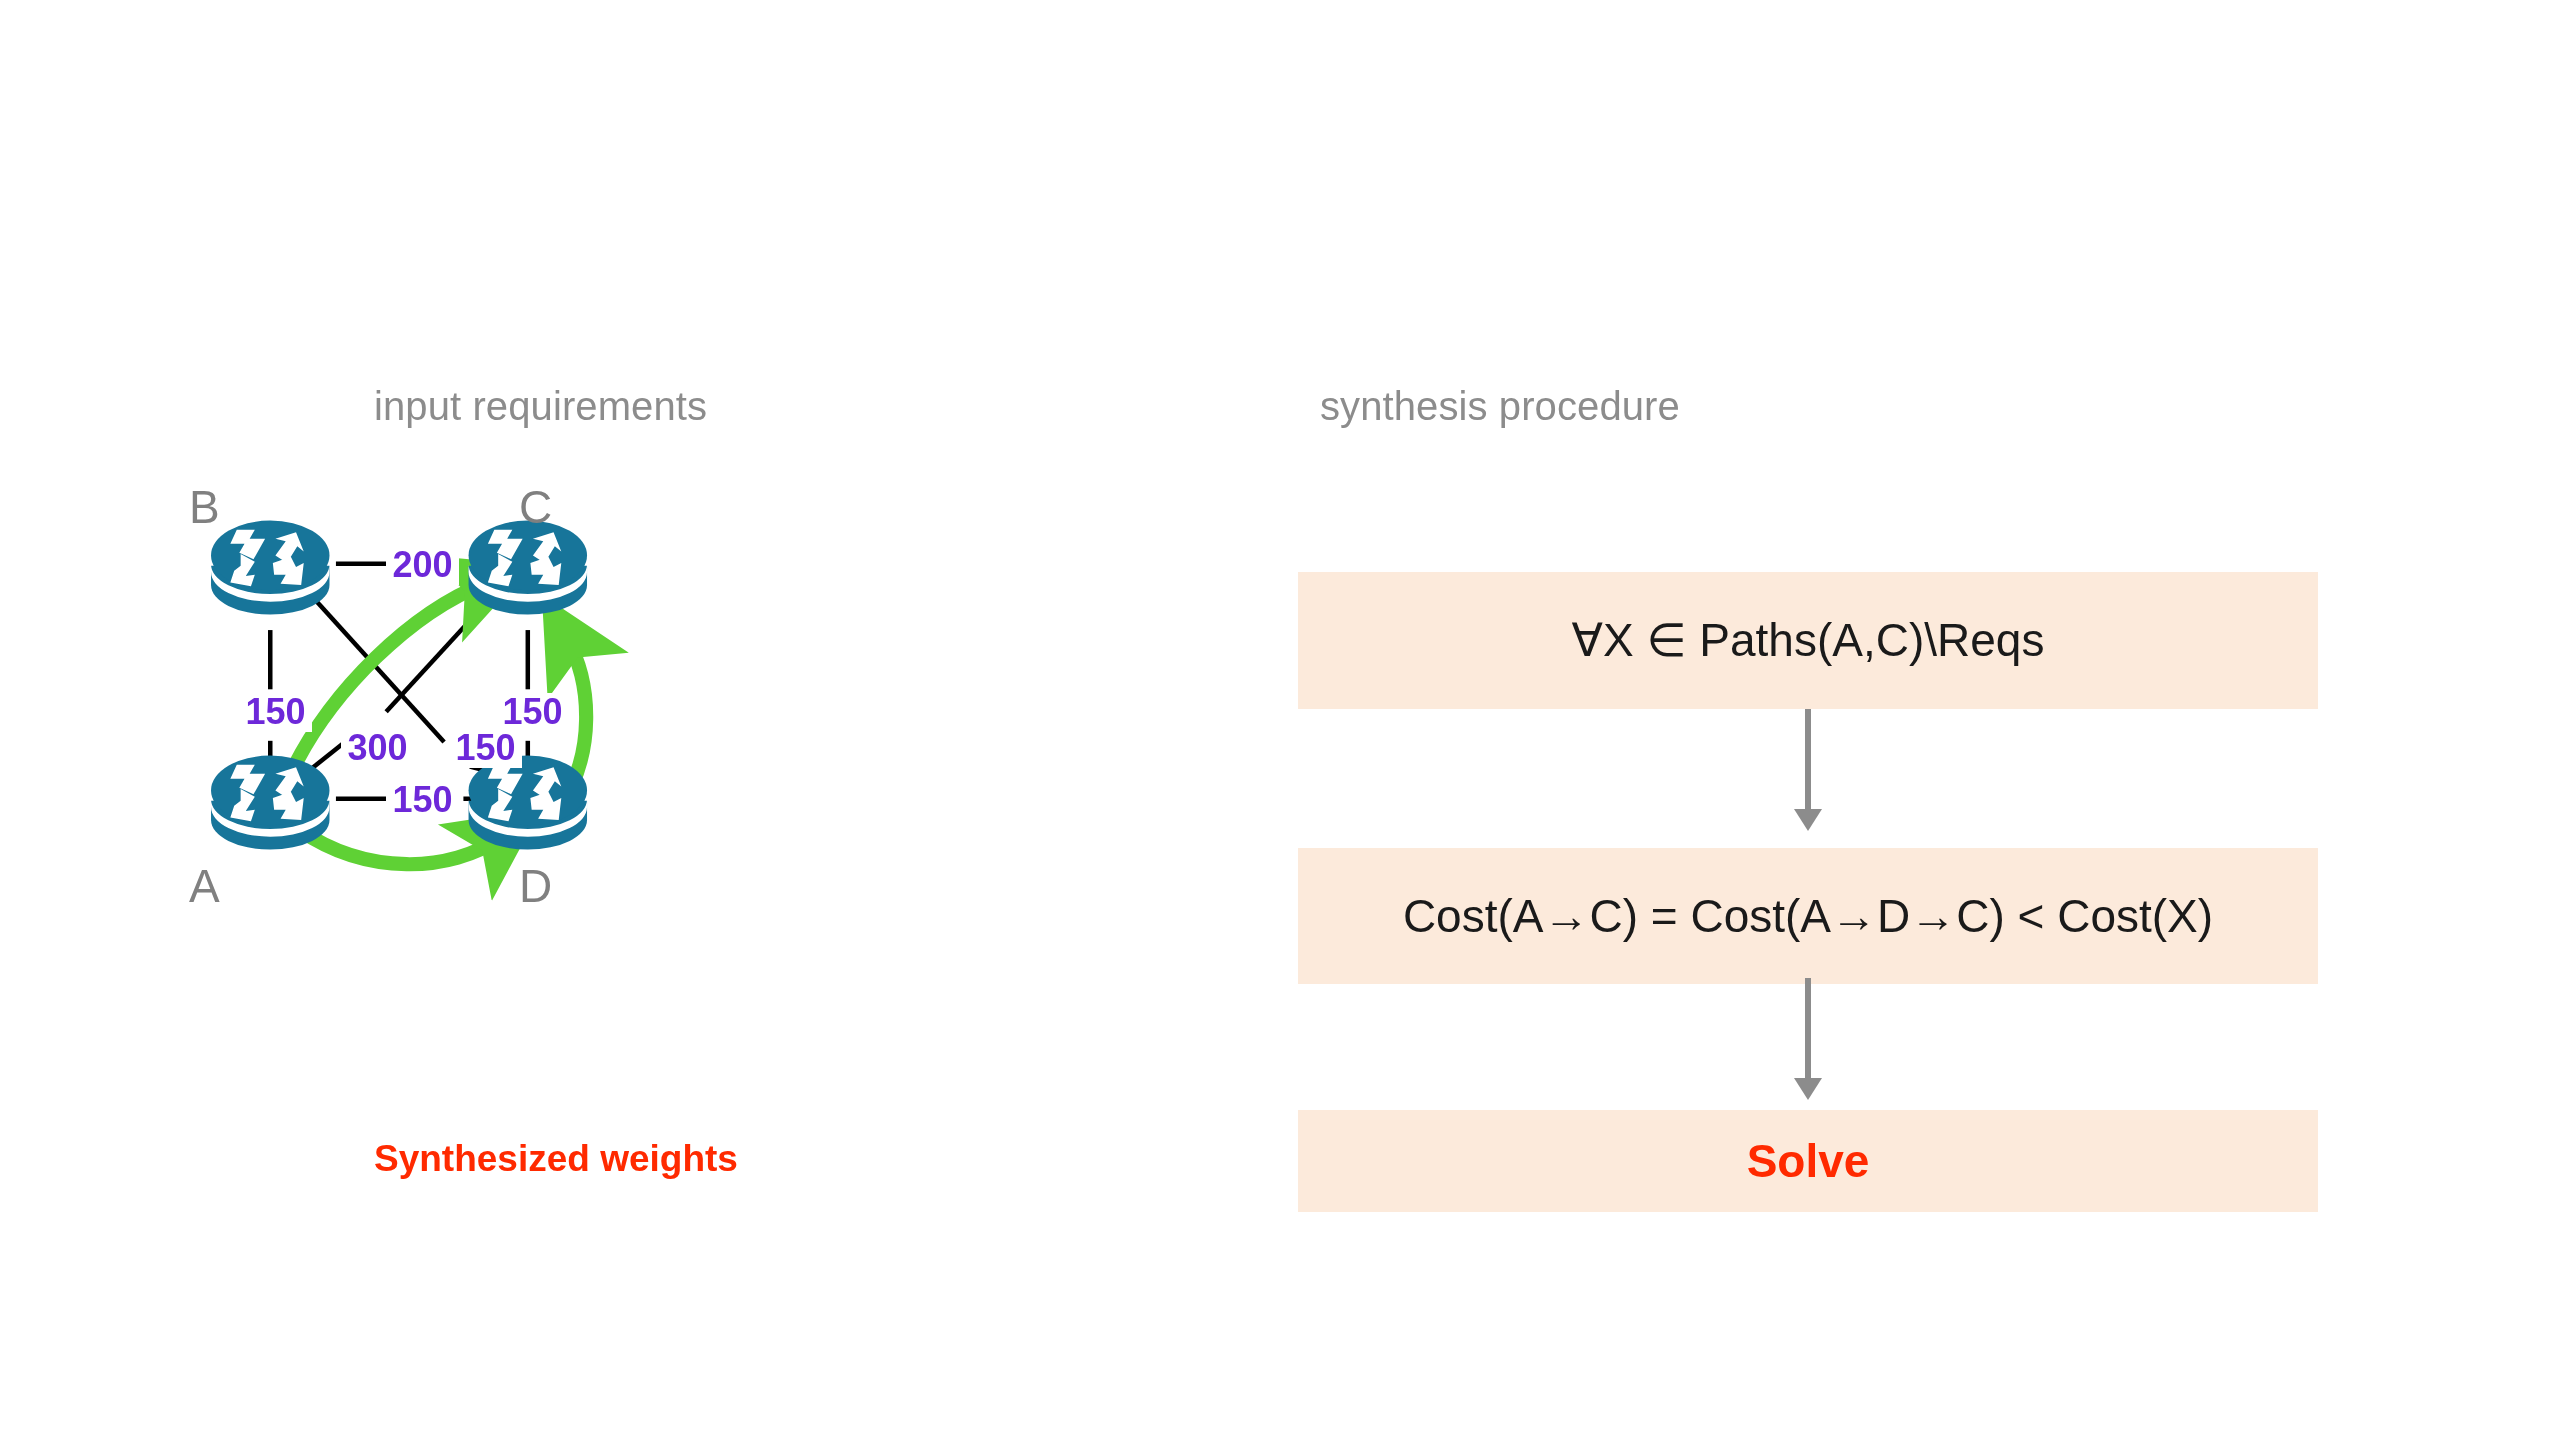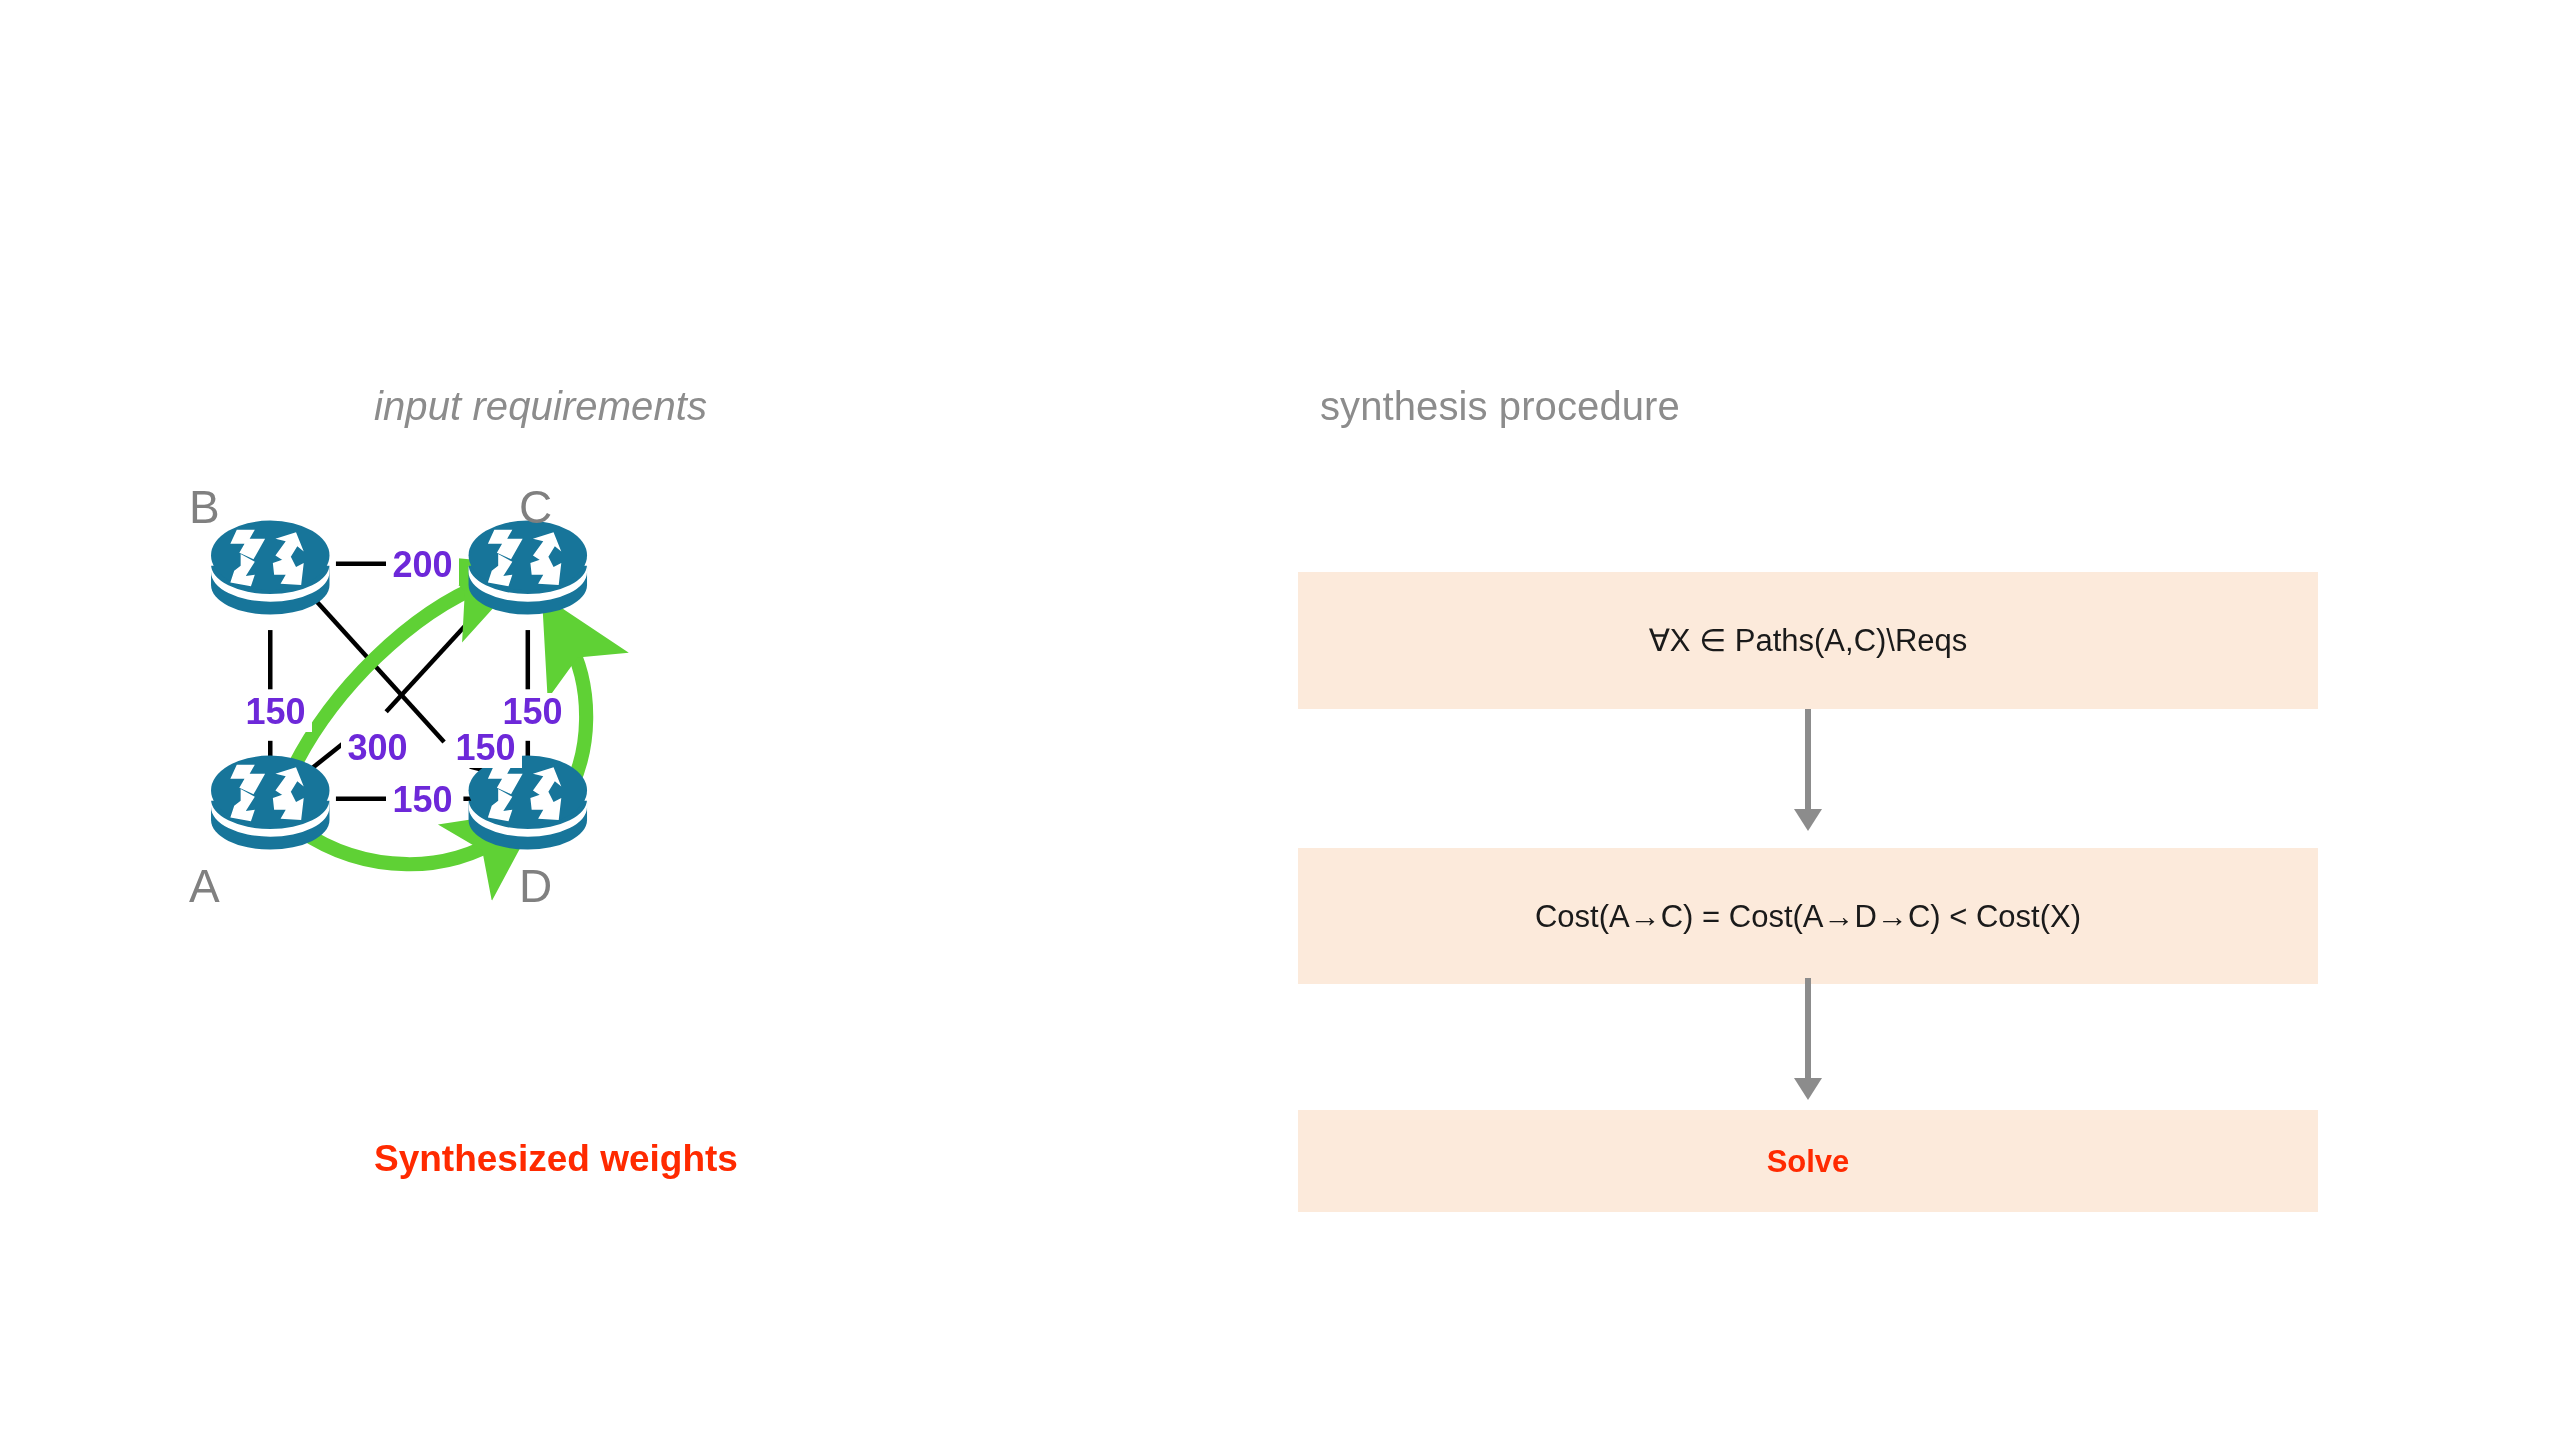--- a/index.html
+++ b/index.html
@@ -20,21 +20,21 @@
   
   .panel-heading {
     position: absolute;
     color: #8c8c8c;
     font-size: 40px;
     font-weight: 400;
     letter-spacing: 0.1px;
     white-space: nowrap;
     line-height: 1;
   }
-  #heading-input  { left: 374px;  top: 386px; font-style: italic; }
+  #heading-input  { left: 374px;  top: 386px; }
   #heading-synth  { left: 1320px; top: 386px; }
 
   
   #network-panel {
     position: absolute;
     left: 193px;
     top: 451px;
     width: 837px;
     height: 644px;
   }
@@ -97,21 +97,21 @@
     align-items: center;
     justify-content: center;
     box-sizing: border-box;
   }
   #flow-box-0 { top: 4.5px;   height: 137px; }
   #flow-box-1 { top: 281px; height: 136px; }
   #flow-box-2 { top: 543px; height: 102px; }
 
   .flow-text {
     color: #1a1a1a;
-    font-size: 31px;
+    font-size: 46px;
     font-weight: 400;
     line-height: 1;
     white-space: nowrap;
   }
   .flow-text.accent {
     color: #FF2A00;
     font-weight: 700;
   }
 
   .flow-arrow {

